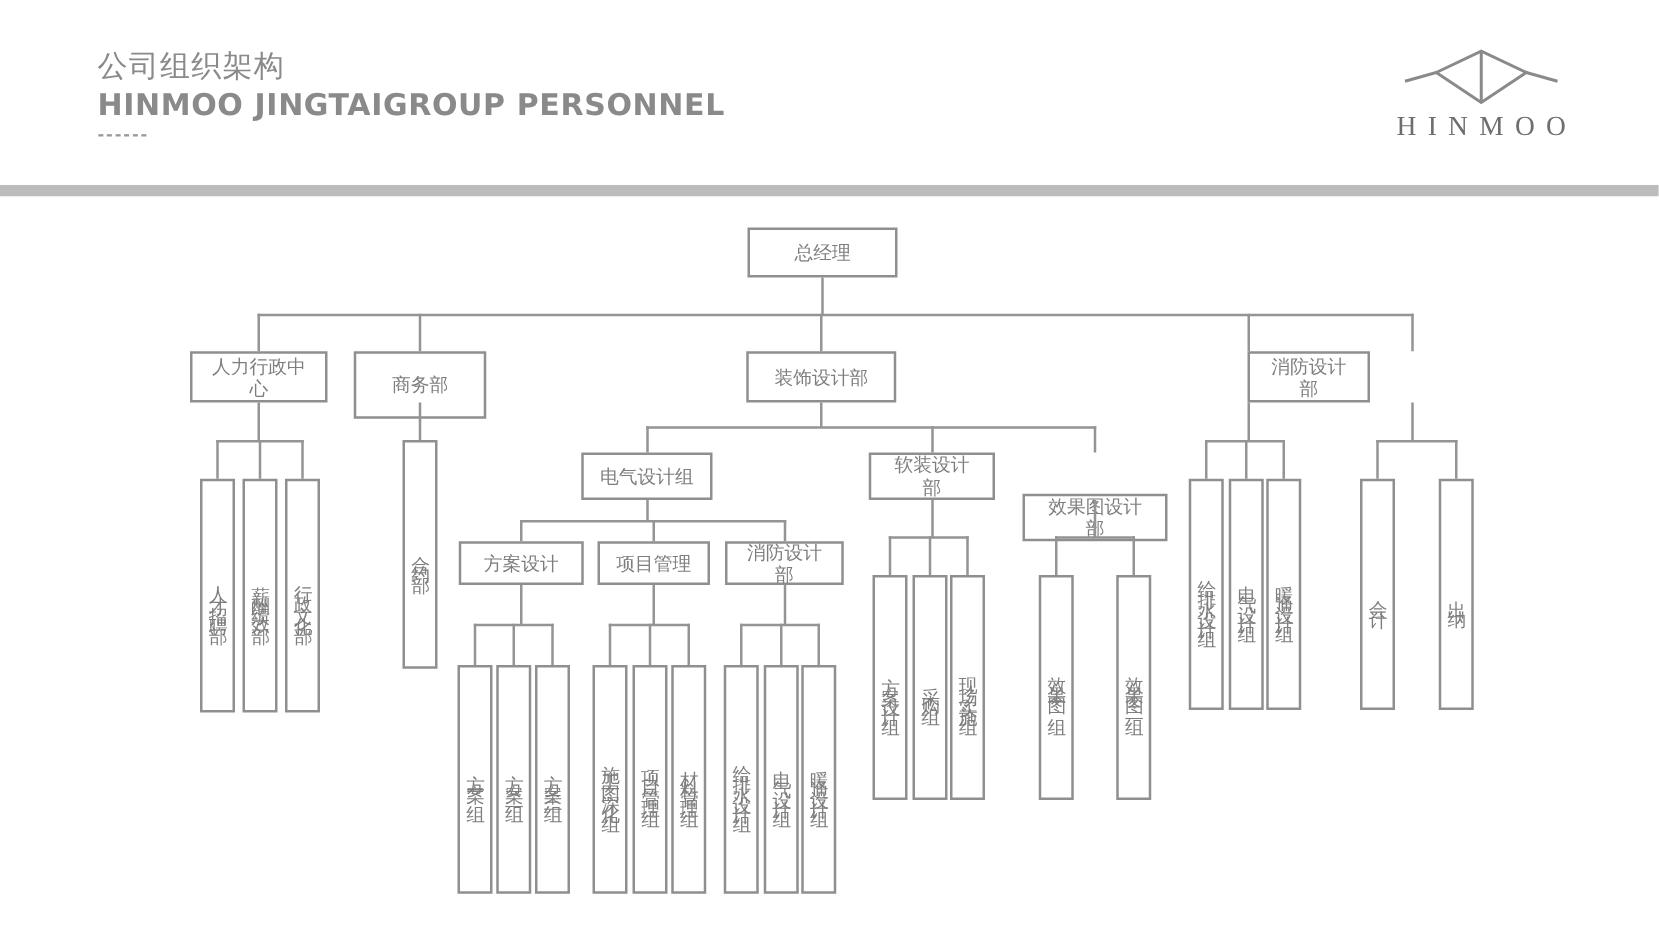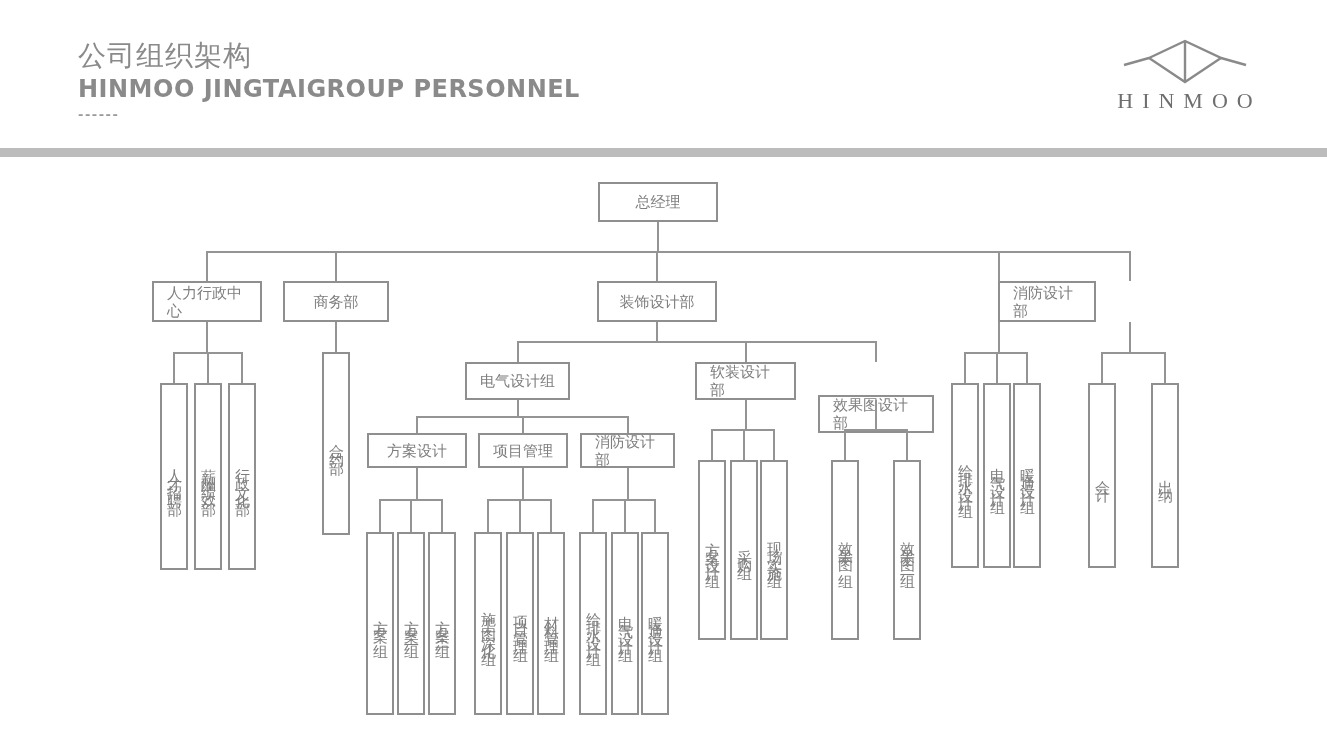--- a/index.html
+++ b/index.html
@@ -2,36 +2,36 @@
 <html><head>
 <meta charset="utf-8">
 <style>
   * { margin:0; padding:0; box-sizing:border-box; }
   body { background:#ffffff; font-family:"DejaVu Sans","Liberation Sans",sans-serif; }
   .page { position:relative; width:1327px; height:754px; background:#ffffff; overflow:hidden; }
 
   
   .header { position:absolute; left:0; top:0; width:100%; height:148px; }
   .titles { position:absolute; left:78px; top:38px; }
-  .title-zh { font-size:28px; color:#8a8a8a; letter-spacing:1px; line-height:1.3; }
+  .title-zh { font-size:24px; color:#8a8a8a; letter-spacing:1px; line-height:1.3; }
   .title-en { font-size:24px; color:#8a8a8a; font-weight:600; letter-spacing:0.5px; line-height:1.3; }
   .title-dashes { font-size:13px; color:#9a9a9a; font-weight:700; letter-spacing:1.5px; line-height:1; margin-top:2px; }
 
   .logo { position:absolute; right:42px; top:34px; width:200px; text-align:center; }
   .logo svg { display:block; margin:0 auto; }
   .logo-text { font-family:"Liberation Serif","DejaVu Serif",serif; font-size:22px; color:#6e6e6e; letter-spacing:9px; margin-top:2px; text-indent:9px; }
 
   .divider { position:absolute; left:0; top:148px; width:100%; height:9px; background:#bcbcbc; }
 
   
   .chart { position:absolute; left:0; top:0; width:100%; height:100%; }
   .node { position:absolute; background:#ffffff; border:2px solid #8f8f8f;
           display:flex; align-items:center; justify-content:center;
           color:#7e7e7e; font-size:15px; }
-  .node.h span { text-align:left; line-height:1.2; padding:0 13px; display:block; }
+  .node.h span { text-align:center; line-height:1.2; padding:0 13px; display:block; }
   .node.v span { writing-mode:vertical-rl; text-orientation:upright; letter-spacing:8px; line-height:1; }
   .line { position:absolute; background:#949494; }
 </style>
 </head>
 <body>
 
 <div class="page">
 
   <div class="header">
     <div class="titles">
@@ -55,21 +55,21 @@
 
   <div class="divider"></div>
 
   <div class="chart" id="chart">
       <div class="node h" style="left: 598px; top: 182px; width: 120px; height: 40px;">
         <span>总经理</span>
       </div>
       <div class="node h" style="left: 152px; top: 281px; width: 110px; height: 41px;">
         <span>人力行政中心</span>
       </div>
-      <div class="node h" style="left: 283px; top: 281px; width: 106px; height: 41px;">
+      <div class="node h" style="left: 283px; top: 281px; width: 106px; height: 54px;">
         <span>商务部</span>
       </div>
       <div class="node h" style="left: 597px; top: 281px; width: 120px; height: 41px;">
         <span>装饰设计部</span>
       </div>
       <div class="node h" style="left: 998px; top: 281px; width: 98px; height: 41px;">
         <span>消防设计部</span>
       </div>
       <div class="node h" style="left: 465px; top: 362px; width: 105px; height: 38px;">
         <span>电气设计组</span>

